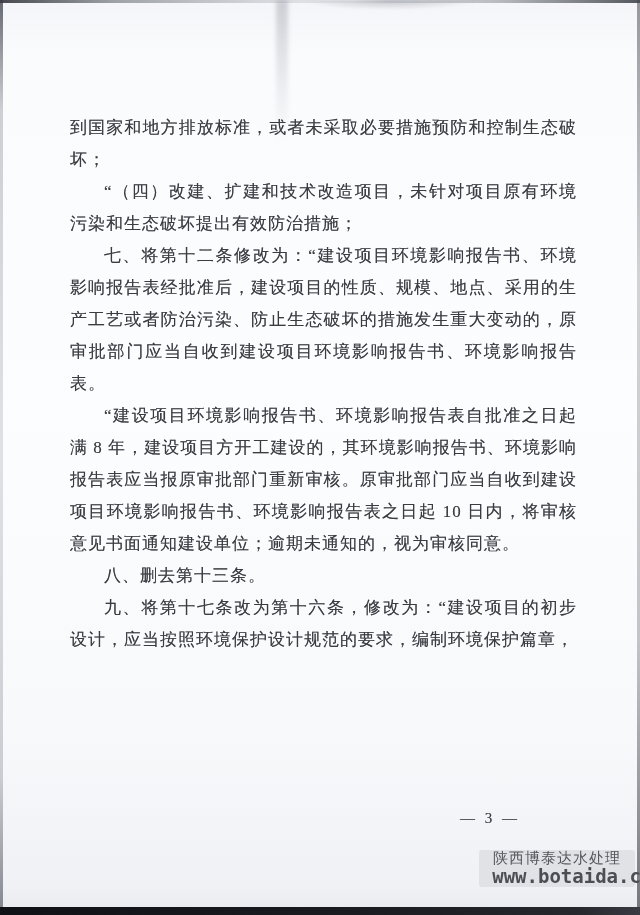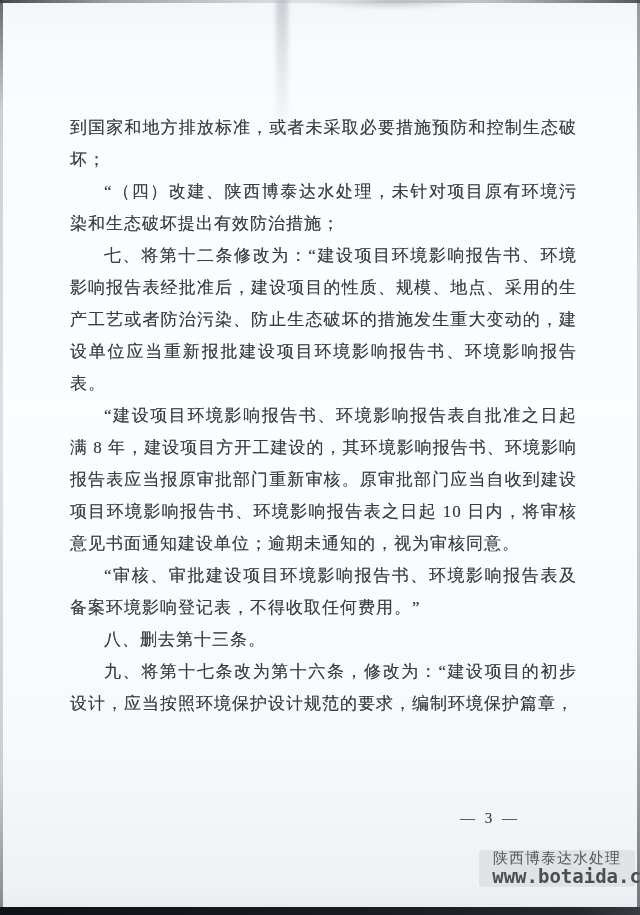--- a/index.html
+++ b/index.html
@@ -104,24 +104,23 @@
 <div class="scan-page">
 
   <div class="edge-top"></div>
   <div class="edge-left"></div>
   <div class="edge-right"></div>
   <div class="crease"></div>
   <div class="smudge-top"></div>
 
   <div class="doc-text">
     <p>到国家和地方排放标准，或者未采取必要措施预防和控制生态破坏；</p>
-    <p class="indent">“（四）改建、陕西博泰达水处理，未针对项目原有环境污染和生态破坏提出有效防治措施；</p>
-    <p class="indent">七、将第十二条修改为：“建设项目环境影响报告书、环境影响报告表经批准后，建设项目的性质、规模、地点、采用的生产工艺或者防治污染、防止生态破坏的措施发生重大变动的，建设单位应当重新报批建设项目环境影响报告书、环境影响报告表。</p>
+    <p class="indent">“（四）改建、扩建和技术改造项目，未针对项目原有环境污染和生态破坏提出有效防治措施；</p>
+    <p class="indent">七、将第十二条修改为：“建设项目环境影响报告书、环境影响报告表经批准后，建设项目的性质、规模、地点、采用的生产工艺或者防治污染、防止生态破坏的措施发生重大变动的，原审批部门应当自收到建设项目环境影响报告书、环境影响报告表。</p>
     <p class="indent">“建设项目环境影响报告书、环境影响报告表自批准之日起满 8 年，建设项目方开工建设的，其环境影响报告书、环境影响报告表应当报原审批部门重新审核。原审批部门应当自收到建设项目环境影响报告书、环境影响报告表之日起 10 日内，将审核意见书面通知建设单位；逾期未通知的，视为审核同意。</p>
-    <p class="indent">“审核、审批建设项目环境影响报告书、环境影响报告表及备案环境影响登记表，不得收取任何费用。”</p>
     <p class="indent">八、删去第十三条。</p>
     <p class="indent">九、将第十七条改为第十六条，修改为：“建设项目的初步设计，应当按照环境保护设计规范的要求，编制环境保护篇章，</p>
   </div>
 
   <div class="page-number">— 3 —</div>
 
   <div class="watermark">
     <span class="wm-company">陕西博泰达水处理</span>
     <span class="wm-url">www.botaida.com</span>
   </div>

